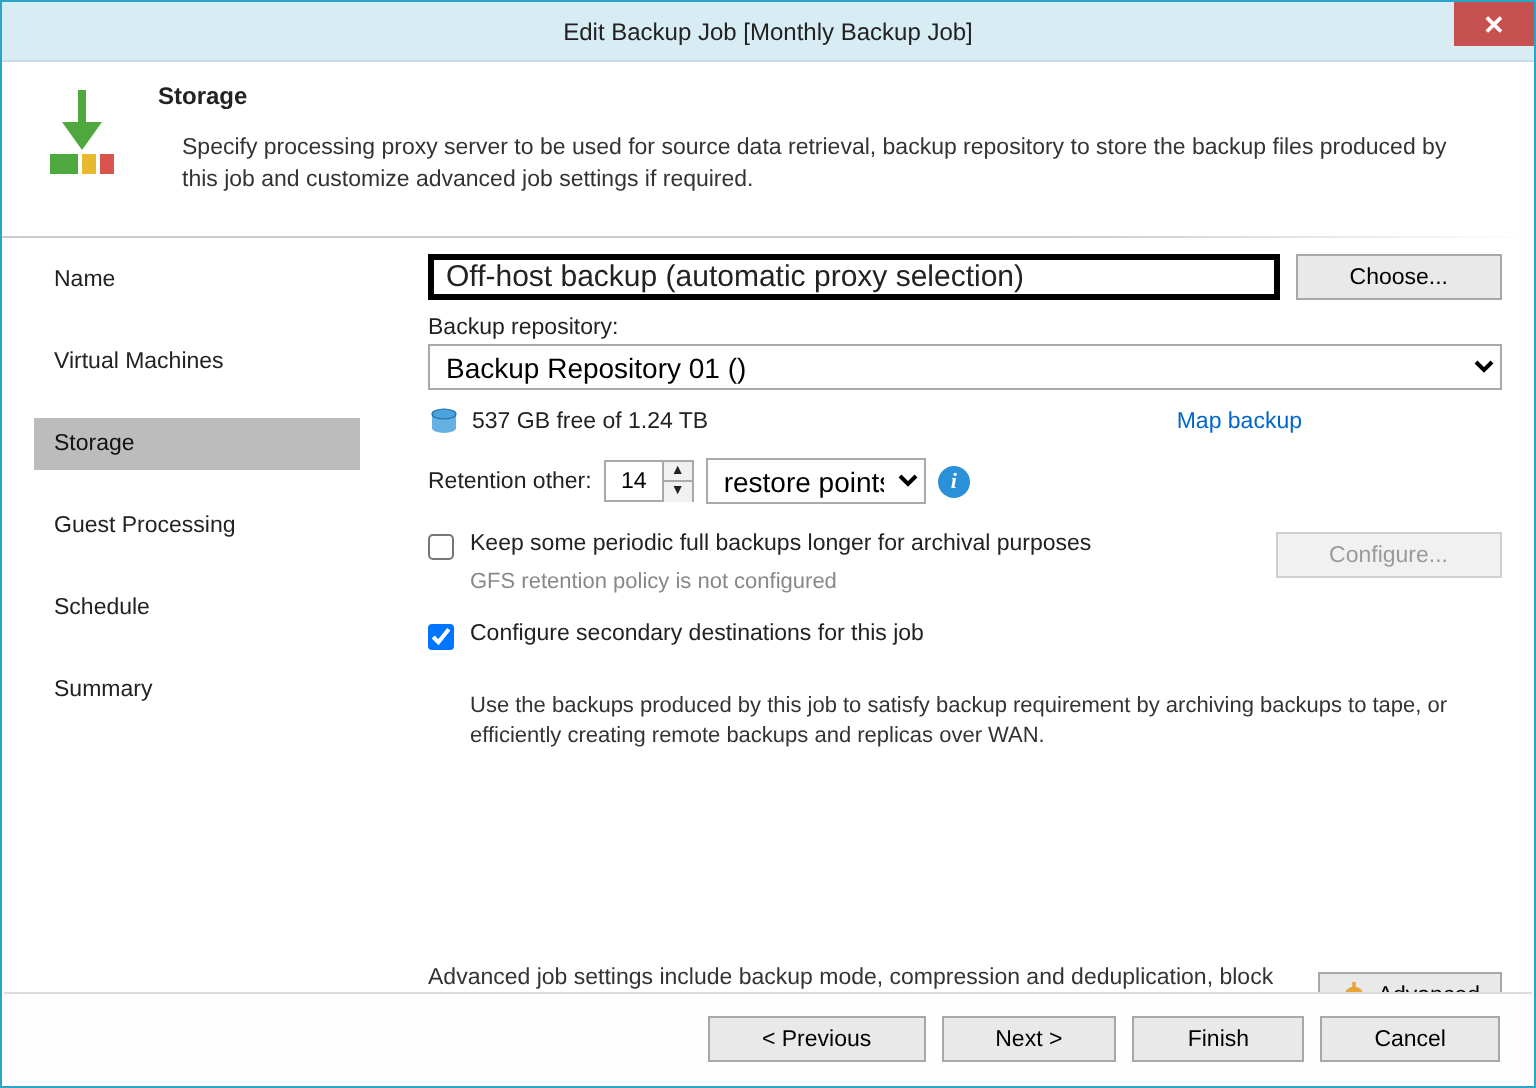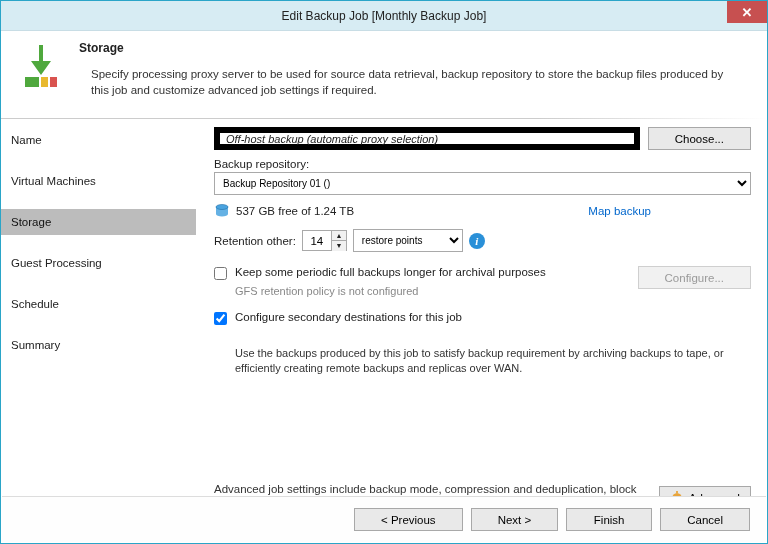--- a/index.html
+++ b/index.html
@@ -7,30 +7,30 @@
   .window { width: 768px; height: 544px; border: 1px solid #2aa5c8; position: relative; background: #fff; }
   .titlebar { height: 30px; background: #d7ecf3; display: flex; align-items: center; justify-content: center; position: relative; border-bottom: 1px solid #c8dde5; }
   .titlebar-text { font-size: 12px; color: #222; }
   .close-btn { position: absolute; right: 0; top: 0; width: 40px; height: 22px; background: #c75050; color: #fff; display: flex; align-items: center; justify-content: center; font-size: 13px; font-weight: bold; cursor: pointer; }
   .header { display: flex; padding: 10px 16px 8px 16px; gap: 14px; }
   .header-icon { width: 48px; height: 48px; flex-shrink: 0; }
   .header-text h1 { font-size: 12px; font-weight: 700; margin: 0 0 2px 0; color: #222; }
   .header-text p { font-size: 11.5px; margin: 12px; color: #333; line-height: 1.35; }
   .hr { height: 1px; background: linear-gradient(to right, #ccc, #ccc 70%, transparent); margin: 0 0 0 0; }
   .body { display: flex; height: 402px; }
-  .sidebar { width: 195px; padding: 8px 0; }
+  .sidebar { width: 195px; padding: 8px 16px; }
   .sidebar-item { font-size: 11.5px; color: #222; padding: 7px 10px; cursor: pointer; margin-bottom: 15px; }
   .sidebar-item.active { background: #bcbcbc; color: #111; }
   .content { flex: 1; padding: 8px 16px 0 18px; font-size: 11.5px; color: #222; position: relative; }
   .field-label { margin-bottom: 2px; }
   .row { display: flex; gap: 8px; margin-bottom: 8px; align-items: center; }
-  .textfield { flex: 1; height: 23px; border: 6px solid #000000; padding: 0 6px; font-size: 11px; display: flex; align-items: center; background: #fff; font-style: italic; }
+  .textfield { flex: 1; height: 23px; border: 3px solid #000000; padding: 0 6px; font-size: 15px; display: flex; align-items: center; background: #fff; }
   .btn { height: 23px; min-width: 86px; border: 1px solid #a8a8a8; background: #e9e9e9; font-size: 11.5px; cursor: pointer; padding: 0 26px; }
   .btn:disabled { color: #9a9a9a; background: #f1f1f1; border-color: #cfcfcf; cursor: default; }
-  .select { height: 23px; border: 1px solid #a9a9a9; background: #fff; font-size: 10px; padding: 0 4px; }
+  .select { height: 23px; border: 1px solid #a9a9a9; background: #fff; font-size: 14px; padding: 0 4px; }
   .freespace-row { display: flex; align-items: center; gap: 6px; margin: 4px 0 10px 0; }
   .disk-icon { width: 16px; height: 16px; display: inline-flex; }
   .link { color: #0066cc; cursor: pointer; }
   .retention-row { display: flex; align-items: center; gap: 6px; margin-bottom: 14px; }
   .spinner { display: inline-flex; align-items: stretch; border: 1px solid #a9a9a9; height: 21px; }
   .spinner input { width: 28px; border: none; text-align: center; font-size: 11.5px; padding: 0; }
   .spinner .arrows { display: flex; flex-direction: column; border-left: 1px solid #a9a9a9; }
   .spinner .arrows div { width: 14px; height: 10px; font-size: 7px; line-height: 10px; text-align: center; background: #f1f1f1; cursor: pointer; }
   .spinner .arrows div:first-child { border-bottom: 1px solid #a9a9a9; }
   .info-icon { width: 16px; height: 16px; border-radius: 50%; background: #2a90d8; color: #fff; font-weight: 700; font-size: 11px; display: inline-flex; align-items: center; justify-content: center; font-style: italic; font-family: Georgia, serif; }

